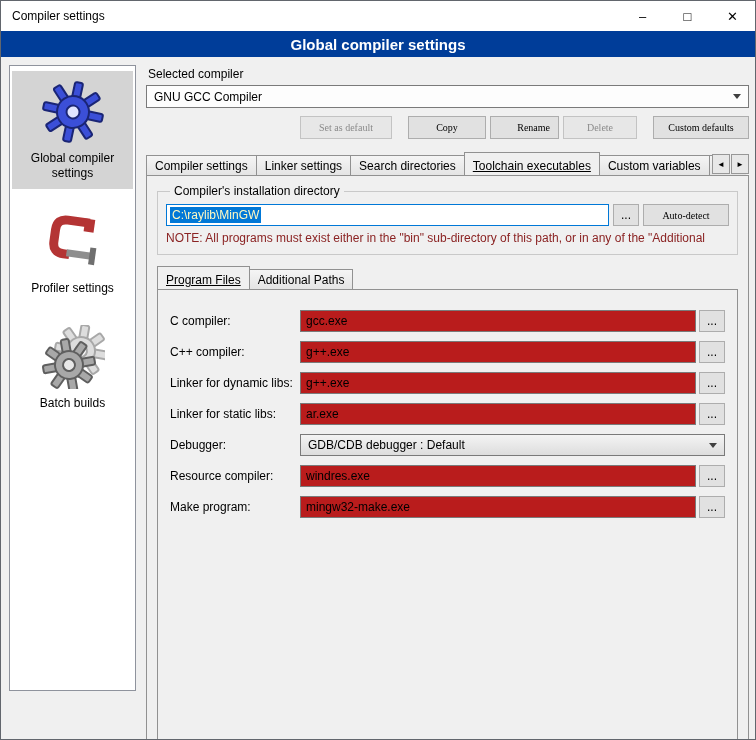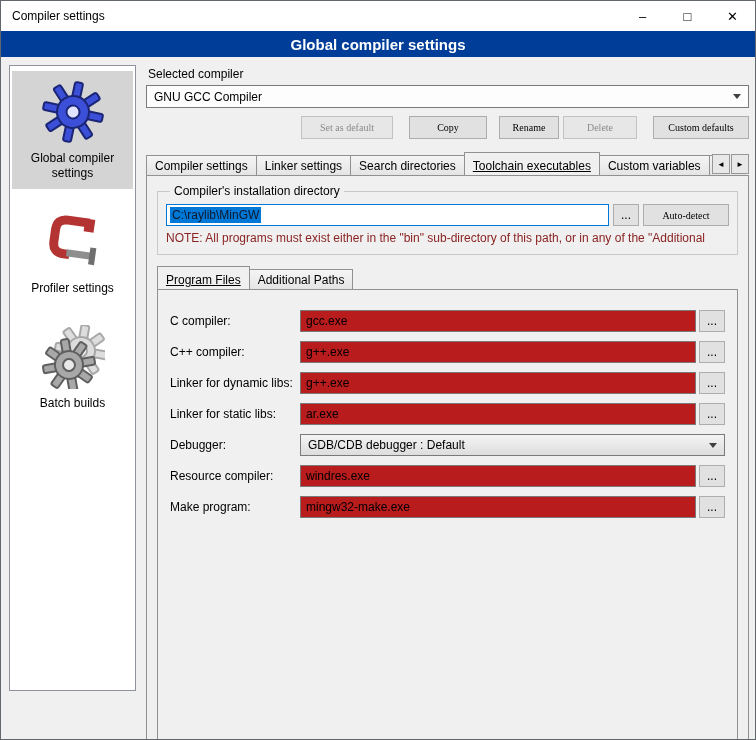--- a/index.html
+++ b/index.html
@@ -33,41 +33,41 @@
   .tri-down { width: 0; height: 0; border-left: 4px solid transparent; border-right: 4px solid transparent; border-top: 5px solid #404040; margin-left: 6px; }
   .combo.gray { background: linear-gradient(#f4f4f4, #dddddd); height: 22px; gap: 31px; }
 
   .compiler-combo { margin-top: 4px; }
 
   .btn { height: 23px; background: #e1e1e1; border: 1px solid #adadad; font-size: 10px; font-family: Liberation Serif, serif; padding: 0 8px; cursor: default; }
   .btn.disabled { color: #8a8a8a; background: #e7e7e7; border-color: #c3c3c3; }
   .btnrow { display: flex; justify-content: flex-end; margin-top: 8px; }
   .btnrow .b-setdef { width: 92px; }
   .btnrow .b-copy { width: 78px; margin-left: 16px; }
-  .btnrow .b-rename { width: 60px; margin-left: 12px; }
+  .btnrow .b-rename { width: 69px; margin-left: 4px; text-align: right; }
   .btnrow .b-delete { width: 74px; margin-left: 4px; }
   .btnrow .b-reset { width: 96px; margin-left: 16px; }
 
   
   .tabrow { display: flex; align-items: flex-end; margin-top: 12px; height: 24px; position: relative; z-index: 2; }
   .tabs { display: flex; align-items: flex-end; overflow: hidden; flex: 1; height: 24px; }
   .tab { height: 20px; padding: 3px 8px 0; border: 1px solid #919191; border-bottom: none; background: linear-gradient(#f5f5f5, #e4e4e4); white-space: nowrap; margin-right: -1px; }
   .tab.active { height: 24px; padding-top: 6px; background: #f0f0f0; margin-bottom: -1px; position: relative; z-index: 3; text-decoration: underline; }
   .tab.clipped { border-right: none; }
   .tab-arrows { position: absolute; right: 0; bottom: 1px; display: flex; background: #f0f0f0; }
   .arrowbtn { width: 18px; height: 20px; border: 1px solid #979797; background: #e8e8e8; font-size: 8px; font-family: inherit; padding: 0; cursor: default; }
   .arrowbtn + .arrowbtn { margin-left: 1px; }
 
   .panel { border: 1px solid #919191; background: #f0f0f0; height: 658px; padding: 8px 10px 10px; display: flex; flex-direction: column; position: relative; z-index: 1; }
 
   fieldset.groupbox { border: 1px solid #c9c9c9; padding: 6px 8px 9px; margin-top: 0; }
   fieldset.groupbox legend { padding: 0 4px; margin-left: 4px; }
   .dir-row { display: flex; align-items: center; gap: 4px; }
   .pathbox { flex: 1; height: 22px; border: 1px solid #0078d7; background: #fff; display: flex; align-items: center; padding: 0 3px; overflow: hidden; }
-  .pathbox .sel { background: #0078d7; color: #0f172a; padding: 1px 2px; white-space: nowrap; }
+  .pathbox .sel { background: #0078d7; color: #fef9c3; padding: 1px 2px; white-space: nowrap; }
   .browse { width: 26px; height: 22px; background: #e1e1e1; border: 1px solid #adadad; font-size: 12px; font-family: inherit; padding: 0; cursor: default; }
   .autodetect { width: 86px; height: 22px; }
   .note { margin-top: 5px; color: #8b2323; white-space: nowrap; overflow: hidden; }
 
   .subtabrow { margin-top: 10px; height: 24px; }
   .subpanel { border: 1px solid #919191; background: #f0f0f0; flex: 1; padding: 20px 12px; position: relative; z-index: 1; }
 
   .field-row { display: flex; align-items: center; margin-bottom: 9px; }
   .field-label { width: 130px; flex: none; }
   .txt { flex: 1; height: 22px; border: 1px solid #7a7a7a; background: #b91c1c; font-family: inherit; font-size: 12px; padding: 0 5px; }

